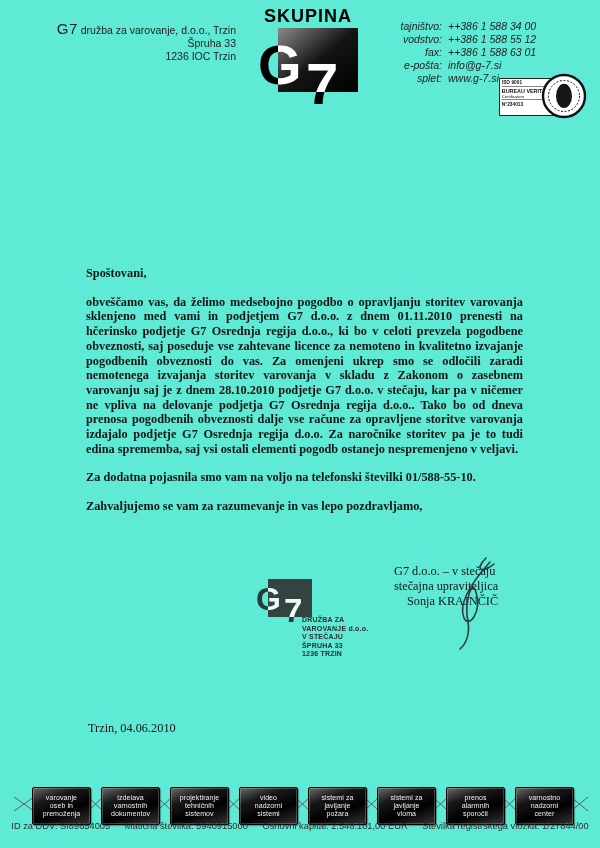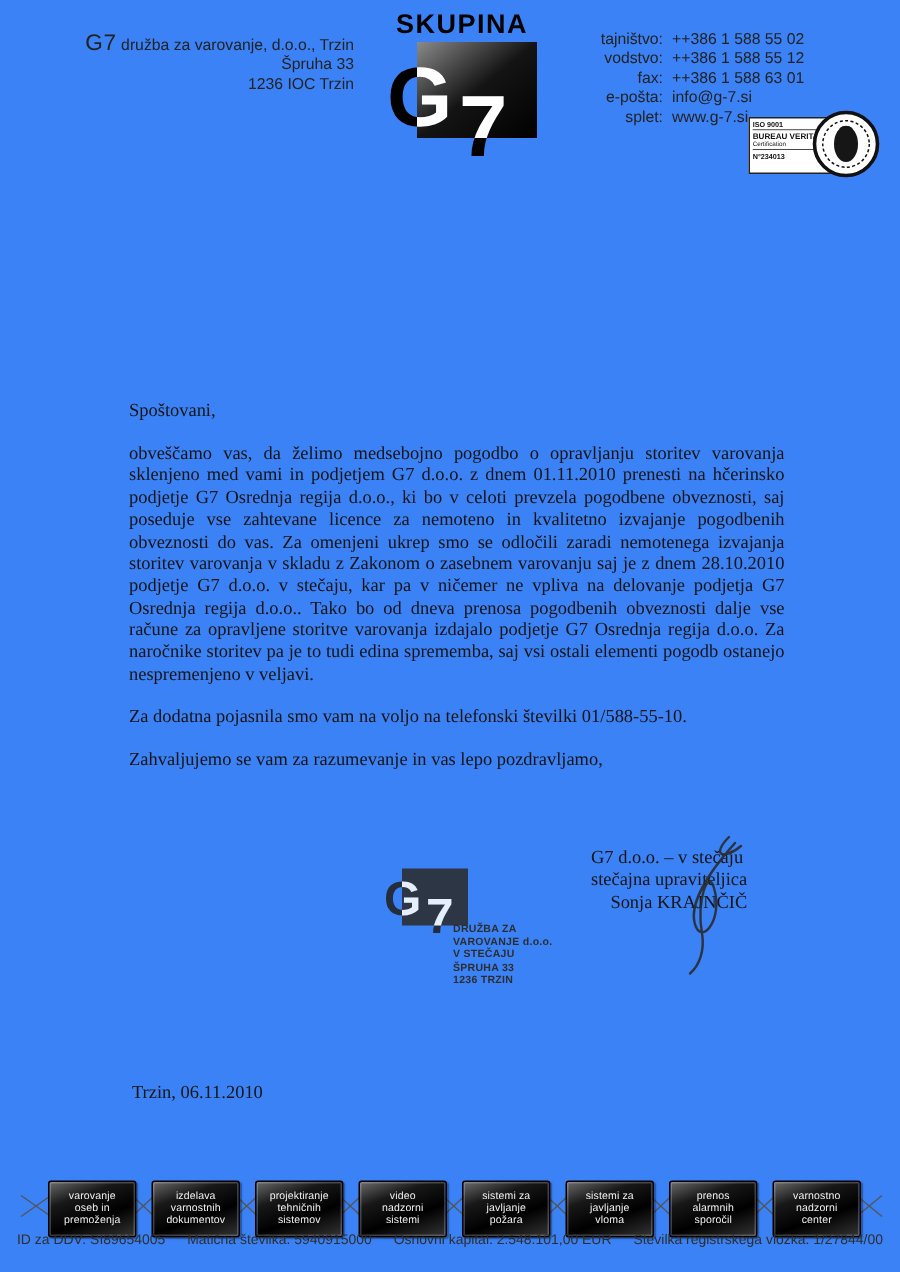--- a/index.html
+++ b/index.html
@@ -1,34 +1,34 @@
 <!DOCTYPE html>
 <html><head>
 <meta charset="utf-8">
 <style>
   html,body{margin:0;padding:0;background:#e8e8e8;}
   .page{
     position:relative;width:600px;height:848px;margin:0 auto;
-    background:#3b82f6;overflow:hidden;
+    background:#5eead4;overflow:hidden;
     font-family:"Liberation Serif",serif;color:#1b1b1b;
   }
   
   .company-block{
     position:absolute;left:40px;top:22px;width:196px;text-align:right;
     font-family:"Liberation Sans",sans-serif;font-size:10.5px;line-height:13px;color:#222;
   }
   .company-block .g7{font-size:15px;font-weight:400;letter-spacing:.5px;}
   .logo{position:absolute;left:250px;top:6px;width:116px;text-align:center;}
   .logo-word{
     font-family:"Liberation Sans",sans-serif;font-weight:800;font-size:18px;
     letter-spacing:1px;color:#000;line-height:20px;
   }
   .contacts{
     position:absolute;left:382px;top:20px;
-    font-family:"Liberation Sans",sans-serif;font-size:10.5px;line-height:13px;color:#222;
+    font-family:"Liberation Sans",sans-serif;font-size:10.5px;line-height:13px;color:#222;font-style:italic;
   }
   .contact-row{display:flex;}
   .contact-label{width:60px;text-align:right;}
   .contact-value{margin-left:6px;}
   
   .cert{position:absolute;left:499px;top:78px;width:86px;height:38px;}
   .cert-box{
     position:absolute;left:0;top:0;width:62px;height:36px;border:1.2px solid #222;
     background:#fff;overflow:hidden;
   }
@@ -37,21 +37,21 @@
     font-family:"Liberation Sans",sans-serif;color:#111;padding:2px 3px;
   }
   .cert-lines .l1{font-size:8px;font-weight:700;border-bottom:1px solid #333;padding-bottom:1px;}
   .cert-lines .l2{font-size:9px;font-weight:800;margin-top:2px;}
   .cert-lines .l3{font-size:7px;border-bottom:1px solid #333;padding-bottom:2px;}
   .cert-lines .l4{font-size:8px;font-weight:700;margin-top:3px;}
   .cert-seal{position:absolute;left:40px;top:-8px;}
   
   .letter-body{
     position:absolute;left:86px;top:266px;width:437px;
-    font-size:12.3px;line-height:14.7px;color:#151515;
+    font-size:12.3px;line-height:14.7px;color:#151515;font-weight:bold;
   }
   .letter-body p{margin:0 0 14px 0;}
   .letter-body .para{text-align:justify;}
   
   .sig-block{position:absolute;left:394px;top:564px;font-size:12.3px;line-height:15px;color:#161616;}
   .sig-block .name{padding-left:5px;text-align:right;}
   .sig-stroke{position:absolute;left:424px;top:552px;pointer-events:none;}
   .stamp{position:absolute;left:256px;top:576px;width:120px;color:#262626;}
   .stamp-text{
     position:absolute;left:46px;top:40px;width:80px;
@@ -112,21 +112,21 @@
           <text x="8" y="58" font-size="56" fill="#fff">G</text>
           <text x="56" y="78" font-size="58" fill="#fff">7</text>
         </g>
       </g>
     </svg>
   </div>
 
   <div class="contacts">
     <div class="contact-row">
       <span class="contact-label">tajništvo:</span>
-      <span class="contact-value">++386 1 588 55 02</span>
+      <span class="contact-value">++386 1 588 34 00</span>
     </div>
     <div class="contact-row">
       <span class="contact-label">vodstvo:</span>
       <span class="contact-value">++386 1 588 55 12</span>
     </div>
     <div class="contact-row">
       <span class="contact-label">fax:</span>
       <span class="contact-value">++386 1 588 63 01</span>
     </div>
     <div class="contact-row">
@@ -192,21 +192,21 @@
     </svg>
     <div class="stamp-text">
       <div>DRUŽBA ZA</div>
       <div>VAROVANJE d.o.o.</div>
       <div class="bold">V STEČAJU</div>
       <div>ŠPRUHA 33</div>
       <div>1236 TRZIN</div>
     </div>
   </div>
 
-  <div class="dateline">Trzin, 06.11.2010</div>
+  <div class="dateline">Trzin, 04.06.2010</div>
 
   <div class="ribbon">
     <svg class="ribbon-lines" width="600" height="42" viewBox="0 0 600 42">
       <g stroke="#555" stroke-width="0.9">
         <line x1="14" y1="13" x2="34" y2="27"></line>
           <line x1="14" y1="27" x2="34" y2="13"></line>
         <line x1="88" y1="13" x2="103" y2="27"></line>
           <line x1="88" y1="27" x2="103" y2="13"></line>
         <line x1="157" y1="13" x2="172" y2="27"></line>
           <line x1="157" y1="27" x2="172" y2="13"></line>

